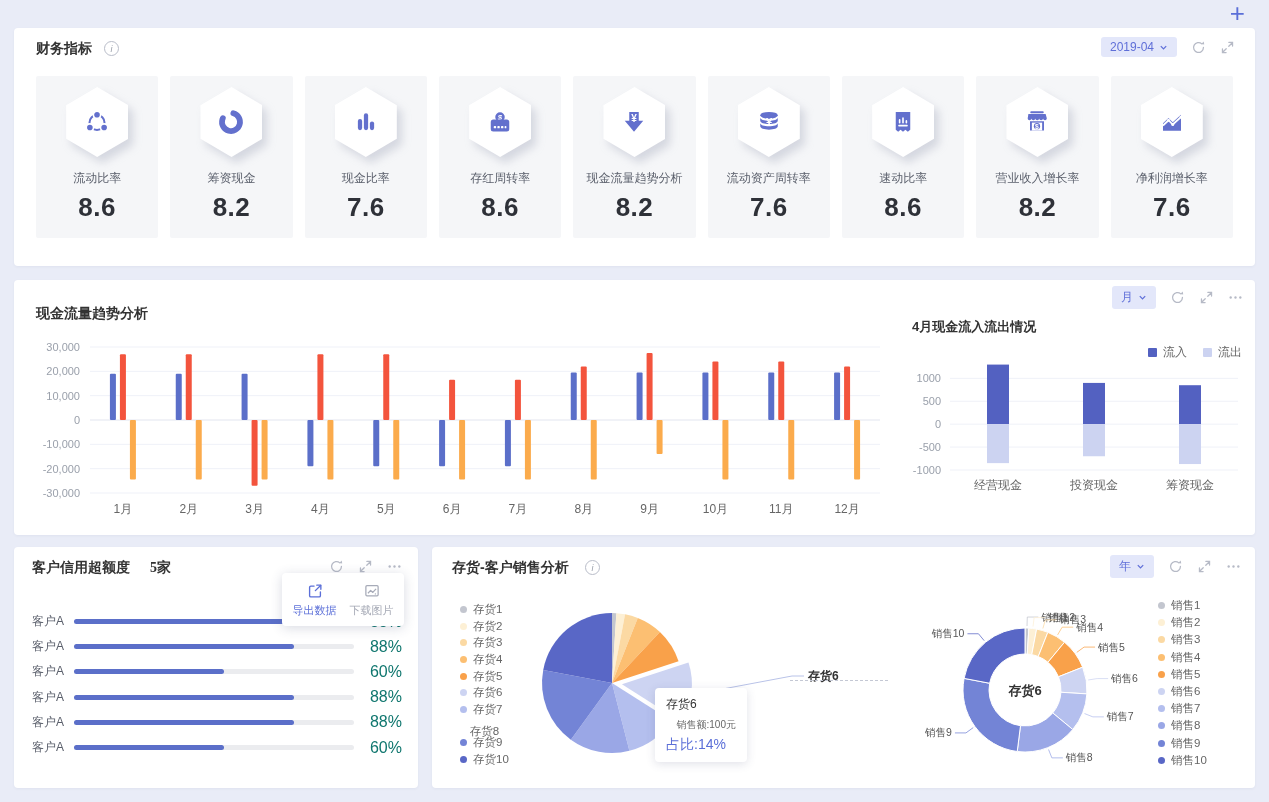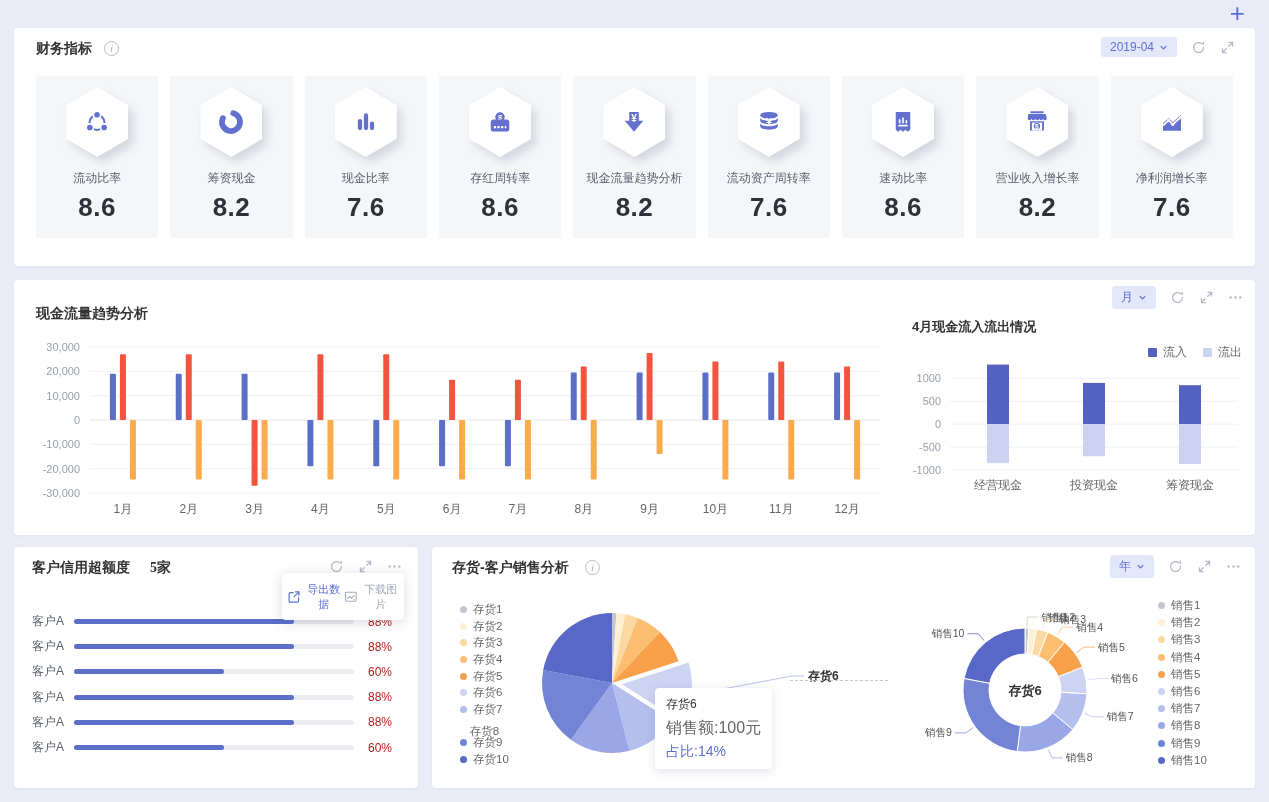--- a/index.html
+++ b/index.html
@@ -40,35 +40,35 @@
   .h-legend{display:flex;align-items:center;}
   .v-legend{position:absolute;display:flex;flex-direction:column;}
   .v-legend .lg-item{font-size:11.5px;}
 
   
   #credit-rows{position:absolute;left:18px;right:16px;top:62px;}
   .c-row{display:flex;align-items:center;height:25.2px;}
   .c-label{width:42px;font-size:12px;color:#5a5f6b;}
   .c-track{flex:1;height:5px;background:#ebecef;border-radius:3px;margin-right:14px;position:relative;cursor:pointer;}
   .c-fill{position:absolute;left:0;top:0;bottom:0;border-radius:3px;}
-  .c-val{width:34px;font-size:12px;color:#b91c1c;}
+  .c-val{width:34px;font-size:16px;color:#0f766e;text-align:right;}
 
   
   .popup{position:absolute;right:14px;top:26px;width:114px;background:#fff;border-radius:4px;
     box-shadow:0 2px 12px rgba(60,70,110,.20);display:flex;padding:9px 4px 8px;z-index:6;}
-  .popup-item{flex:1;display:flex;align-items:center;gap:3px;font-size:11px;cursor:pointer;text-align:center;}
+  .popup-item{flex:1;display:flex;flex-direction:column;align-items:center;gap:3px;font-size:11px;cursor:pointer;}
   .popup-item svg{width:18px;height:18px;}
   .popup-item.primary{color:#5b6fd8;}
   .popup-item.disabled{color:#a4a8b4;}
 
   
   .tooltip{position:absolute;left:223px;top:141px;background:#fff;border-radius:4px;z-index:5;
     box-shadow:0 2px 10px rgba(60,70,110,.16);padding:8px 11px;min-width:70px;}
   .tt-title{font-size:12px;color:#333;margin-bottom:5px;}
-  .tt-sales{font-size:16px;color:#666;margin-bottom:4px;}
+  .tt-sales{font-size:10px;color:#666;margin-bottom:4px;text-align:right;}
   .tt-share{font-size:14px;color:#5b6fd8;}
   .connector{position:absolute;left:358px;top:133px;width:98px;border-top:1px dashed #c4c8d4;}
   .sub-title{font-size:13px;font-weight:bold;color:#333;position:absolute;}
   svg text{font-family:"Liberation Sans","DejaVu Sans",sans-serif;}
 </style>
 </head>
 <body>
 
 <div class="add-btn">+</div>
 

